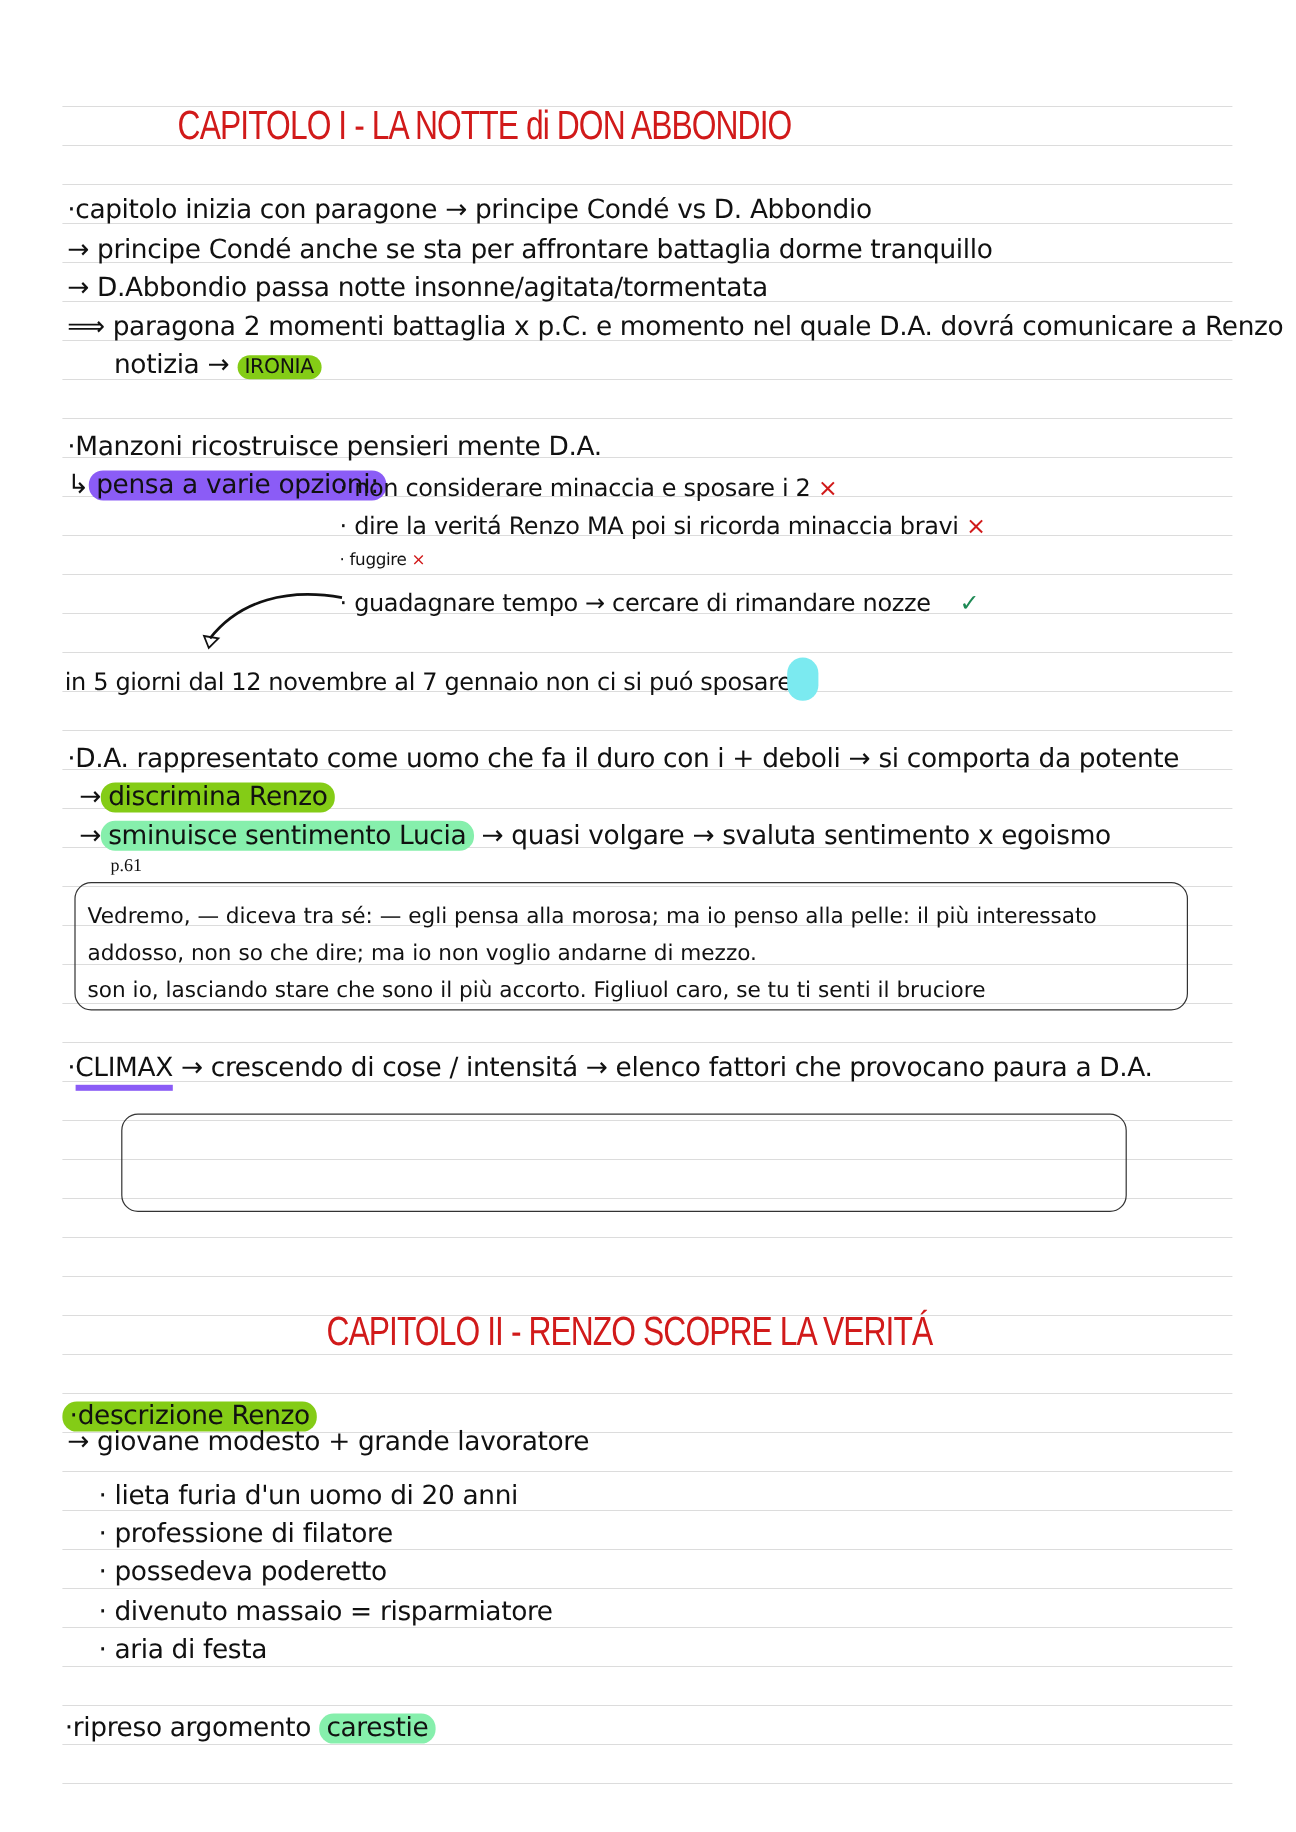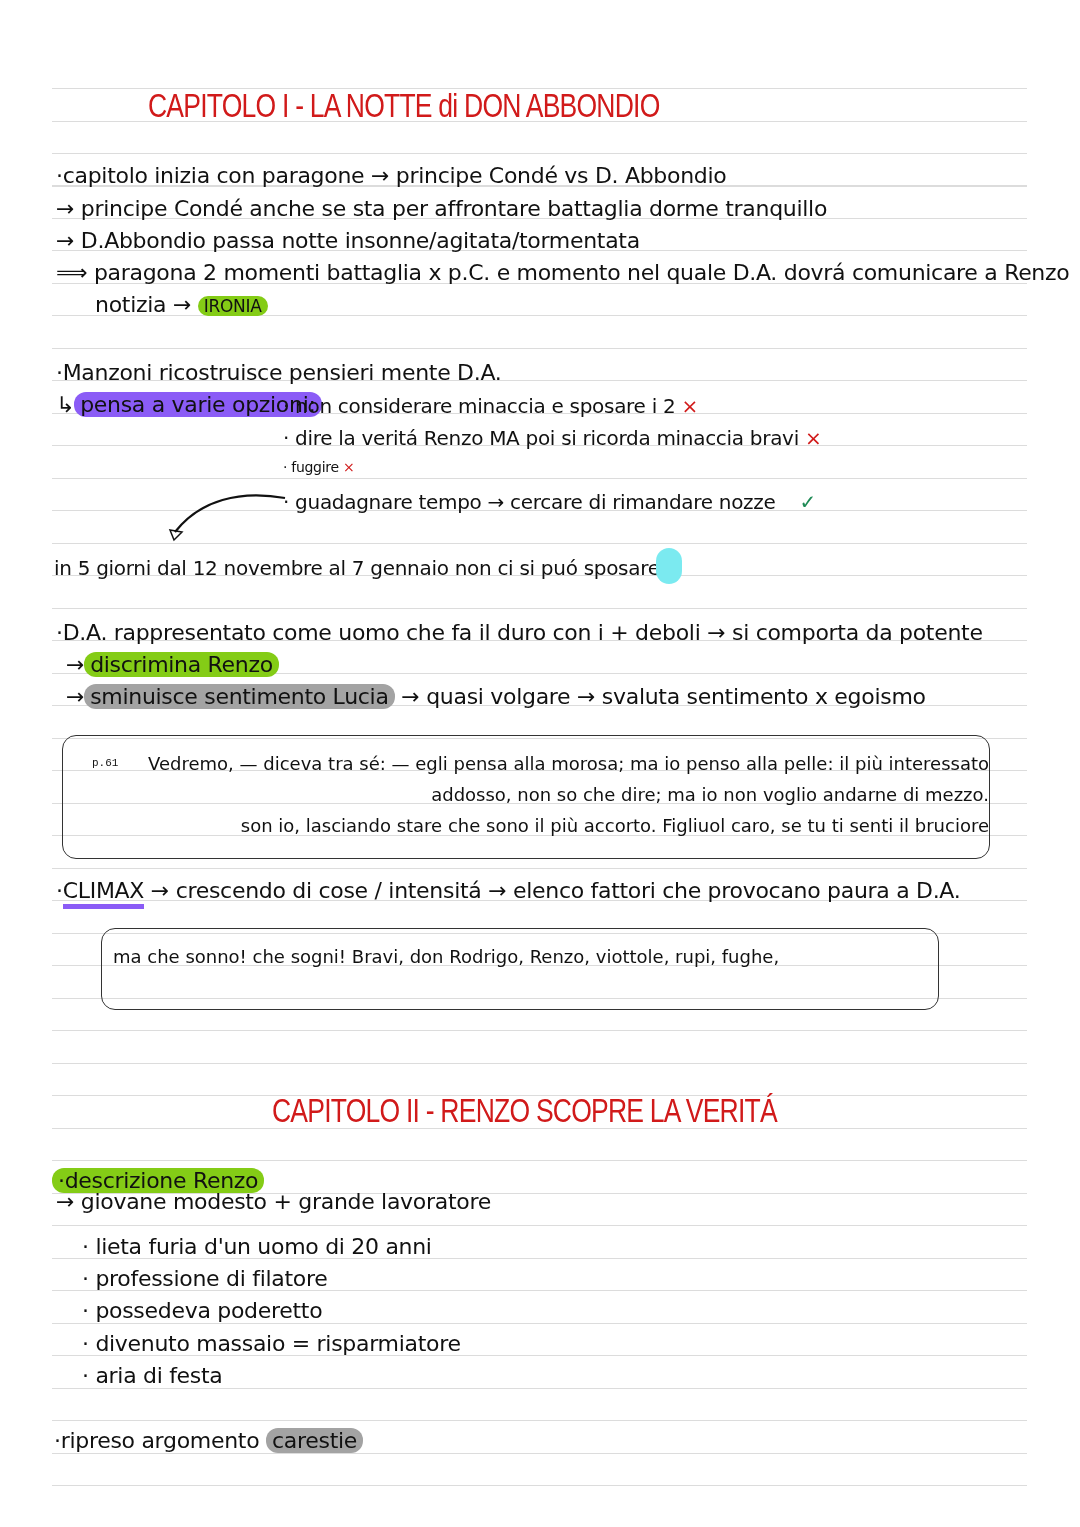--- a/index.html
+++ b/index.html
@@ -7,28 +7,28 @@
          font-family: "DejaVu Sans", sans-serif; color: #111; }
   .ruled { position: absolute; left: 52px; width: 975px; top: 88px; height: 1400px;
            background-image: repeating-linear-gradient(to bottom, #dcdcdc 0px, #dcdcdc 1px, transparent 1px, transparent 32.5px); }
   .hw { position: absolute; font-family: "DejaVu Sans", sans-serif; font-size: 22px;
         white-space: nowrap; letter-spacing: -0.3px; color: #111; line-height: 1; }
   .title { position: absolute; font-family: "Liberation Sans", sans-serif; color: #d11a1a;
            font-size: 34px; letter-spacing: -1px; transform: scaleX(0.78); transform-origin: left center;
            white-space: nowrap; line-height: 1; }
   .hl-yellow { background: #84cc16; border-radius: 12px; padding: 0 6px; }
   .hl-green { background: #8b5cf6; border-radius: 12px; padding: 0 6px; }
-  .hl-orange { background: #a3a3a3; border-radius: 12px; padding: 0 6px; }
+  .hl-orange { background: #86efac; border-radius: 12px; padding: 0 6px; }
   .red { color: #d11a1a; }
   .green { color: #1e8a55; }
   .blue-blob { position: absolute; width: 26px; height: 36px; background: #7beaf0; border-radius: 13px; }
   .quote { position: absolute; border: 1.5px solid #333; border-radius: 14px; background: transparent;
            font-family: "DejaVu Sans", sans-serif; font-size: 18px; color: #111; }
   .quote p { margin: 0; line-height: 31px; }
-  .small { position: absolute; font-size: 11px; font-family: Liberation Mono, monospace; color: #111; margin-top: 43px; }
+  .small { position: absolute; font-size: 15px; font-family: Liberation Serif, serif; color: #111; }
   .underline-blue { border-bottom: 5px solid #8b5cf6; padding-bottom: 1px; }
 </style>
 </head>
 <body>
 
 <div class="ruled"></div>
 
 <div class="title" style="left:148px; top:88px;">CAPITOLO I  - LA NOTTE di DON ABBONDIO</div>
 
 <div class="hw" style="left:56px; top:165px;">·capitolo inizia con paragone → principe Condé  vs  D. Abbondio</div>
@@ -72,33 +72,32 @@
 <div class="hw" style="left:56px; top:622px;">·D.A. rappresentato come uomo che fa il duro con i + deboli → si comporta da potente</div>
 <div class="hw" style="left:66px; top:654px;">
   <span>→</span><span class="hl-yellow">discrimina Renzo</span>
 </div>
 <div class="hw" style="left:66px; top:686px;">
   <span>→</span><span class="hl-orange">sminuisce sentimento Lucia</span>
   <span>→ quasi volgare → svaluta sentimento x egoismo</span>
 </div>
 <div class="small" style="left:92px; top:714px;">p.61</div>
 
-<div class="quote" style="left:62px; top:735px; width:928px; height:124px; padding:12px 0 16px 10px; box-sizing:border-box;text-align:right;">
+<div class="quote" style="left:62px; top:735px; width:928px; height:107px; padding:12px 0 16px 10px; box-sizing:border-box;">
   <p>Vedremo, — diceva tra sé: — egli pensa alla morosa; ma io penso alla pelle: il più interessato</p>
   <p>addosso, non so che dire; ma io non voglio andarne di mezzo.</p>
   <p>son io, lasciando stare che sono il più accorto. Figliuol caro, se tu ti senti il bruciore</p>
 </div>
 
 <div class="hw" style="left:56px; top:880px;">
   <span>·</span><span class="underline-blue">CLIMAX</span>
   <span>→ crescendo di cose / intensitá → elenco fattori che provocano paura a D.A.</span>
 </div>
 
 <div class="quote" style="left:101px; top:928px; width:838px; height:82px; padding:12px 0 0 11px; box-sizing:border-box;">
-  <p>ma  che  sonno!  che  sogni!  Bravi,  don  Rodrigo,  Renzo,  viottole,  rupi,  fughe,</p>
 </div>
 
 <div class="title" style="left:272px; top:1093px;">CAPITOLO II  - RENZO SCOPRE LA VERITÁ</div>
 
 <div class="hw" style="left:52px; top:1170px;">
   <span class="hl-yellow">·<span>descrizione Renzo</span></span>
 </div>
 <div class="hw" style="left:56px; top:1191px;">→ giovane modesto + grande lavoratore</div>
 <div class="hw" style="left:82px; top:1236px;">· lieta furia d'un uomo di 20 anni</div>
 <div class="hw" style="left:82px; top:1268px;">· professione di filatore</div>

